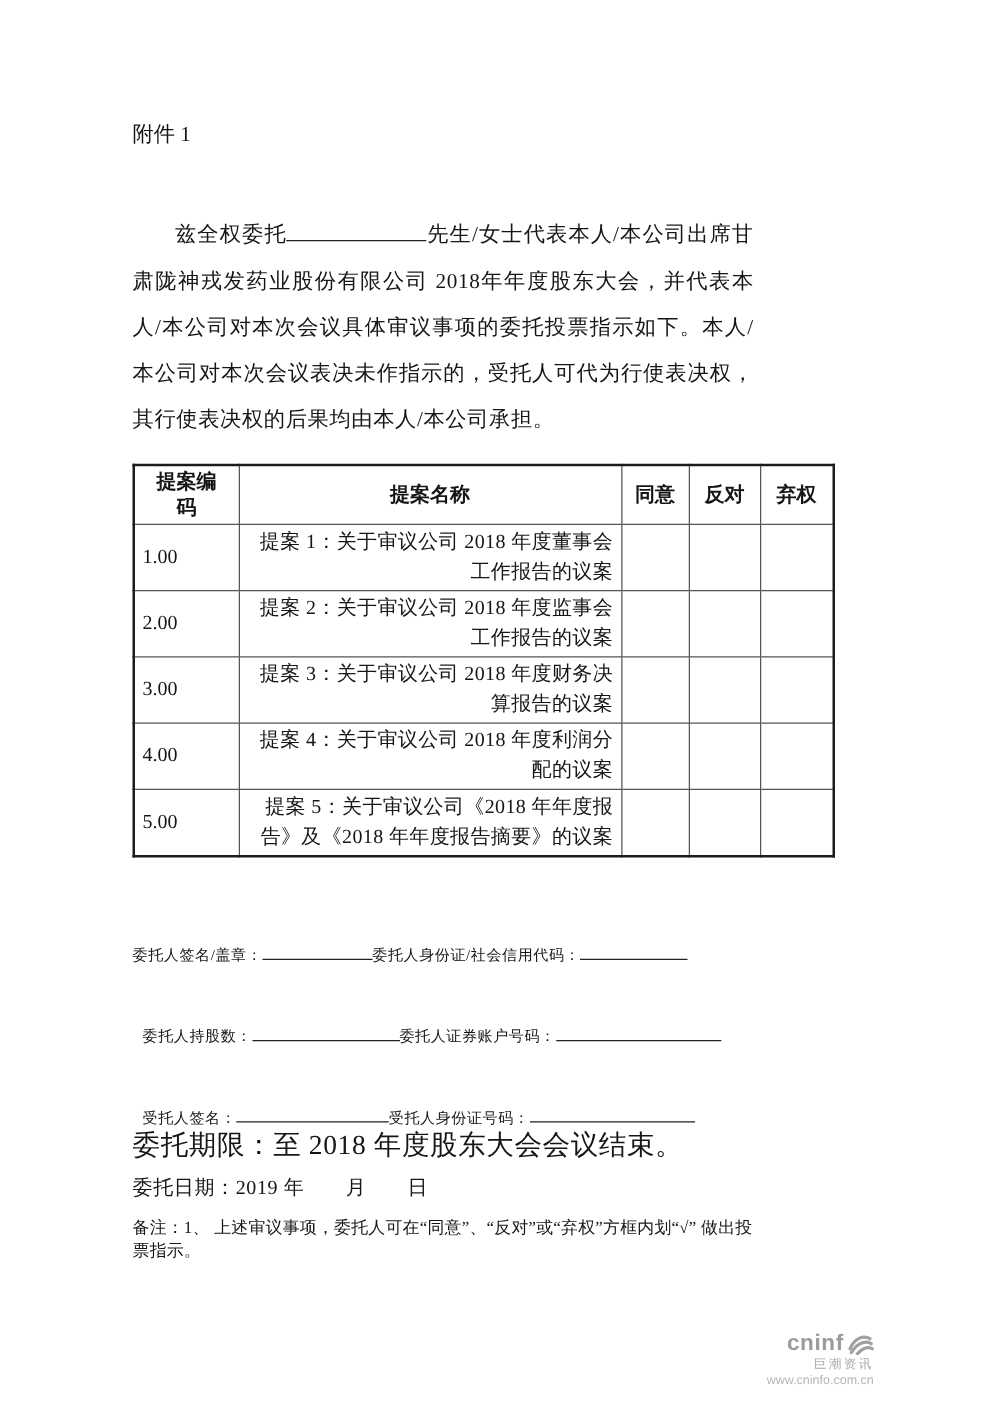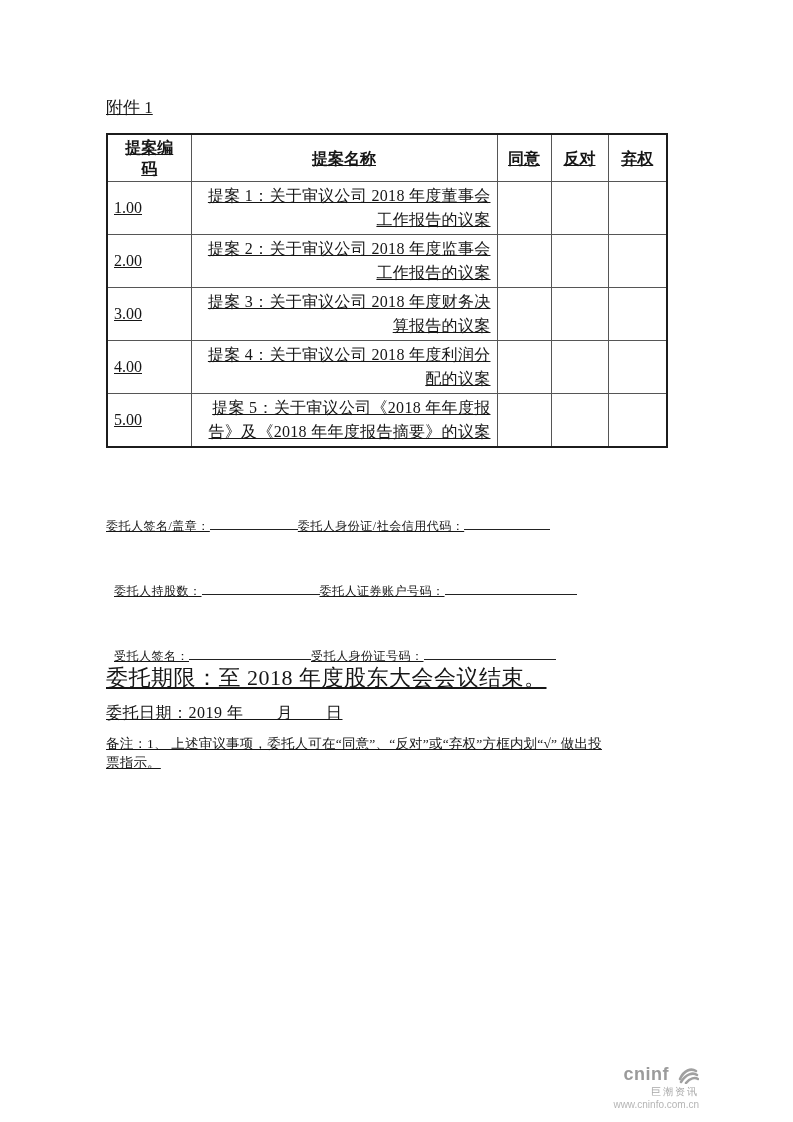--- a/index.html
+++ b/index.html
@@ -3,21 +3,20 @@
 <meta charset="utf-8">
 <style>
   html,body{margin:0;padding:0;background:#fff;}
   .page{
     position:relative;
     width:709px;height:1122px;
     background:#ffffff;
     font-family:"Liberation Serif","DejaVu Serif",serif;
     color:#161616;
     overflow:hidden;
-    text-decoration:underline;
   }
   .content{padding:96px 106px 0 106px;}
   .attachment{font-size:17px;}
   .doc-title{
     text-align:center;
     font-size:27px;
     font-weight:bold;
     letter-spacing:3px;
     margin-top:22px;
   }
@@ -85,35 +84,36 @@
   .note-line{margin-top:11px;font-size:13.5px;line-height:19px;letter-spacing:0.2px;}
   .logo{
     position:absolute;
     right:10px;
     bottom:12px;
     text-align:right;
     color:#a2a2a2;
     line-height:1.15;
     font-family:"Liberation Sans","DejaVu Sans",sans-serif;
   }
-  .logo-top{display:flex;align-items:center;justify-content:flex-end;gap:8px;}
+  .logo-top{display:flex;align-items:center;justify-content:flex-end;gap:2px;}
   .logo-brand{font-size:18px;font-weight:bold;color:#9b9b9b;letter-spacing:0.5px;}
   .logo-cn{font-size:10px;color:#a8a8a8;letter-spacing:2px;margin-top:1px;}
   .logo-url{font-size:10px;color:#b5b5b5;margin-top:1px;}
   .swirl{display:inline-block;}
 </style>
 </head>
 <body>
 
 <div class="page">
   <div class="content">
 
     <div class="attachment">附件 1</div>
 
 
+    <p class="intro"><span>兹全权委托</span><span class="blank blank-proxy"></span><span>先生/女士代表本人/本公司出席甘肃陇神戎发药业股份有限公司 2018年年度股东大会，并代表本人/本公司对本次会议具体审议事项的委托投票指示如下。本人/本公司对本次会议表决未作指示的，受托人可代为行使表决权，其行使表决权的后果均由本人/本公司承担。</span></p>
 
     <table class="proposals">
       <colgroup>
         <col class="col-code">
           <col class="col-name">
           <col class="col-vote1">
           <col class="col-vote2">
           <col class="col-vote3">
       </colgroup>
       <thead>

